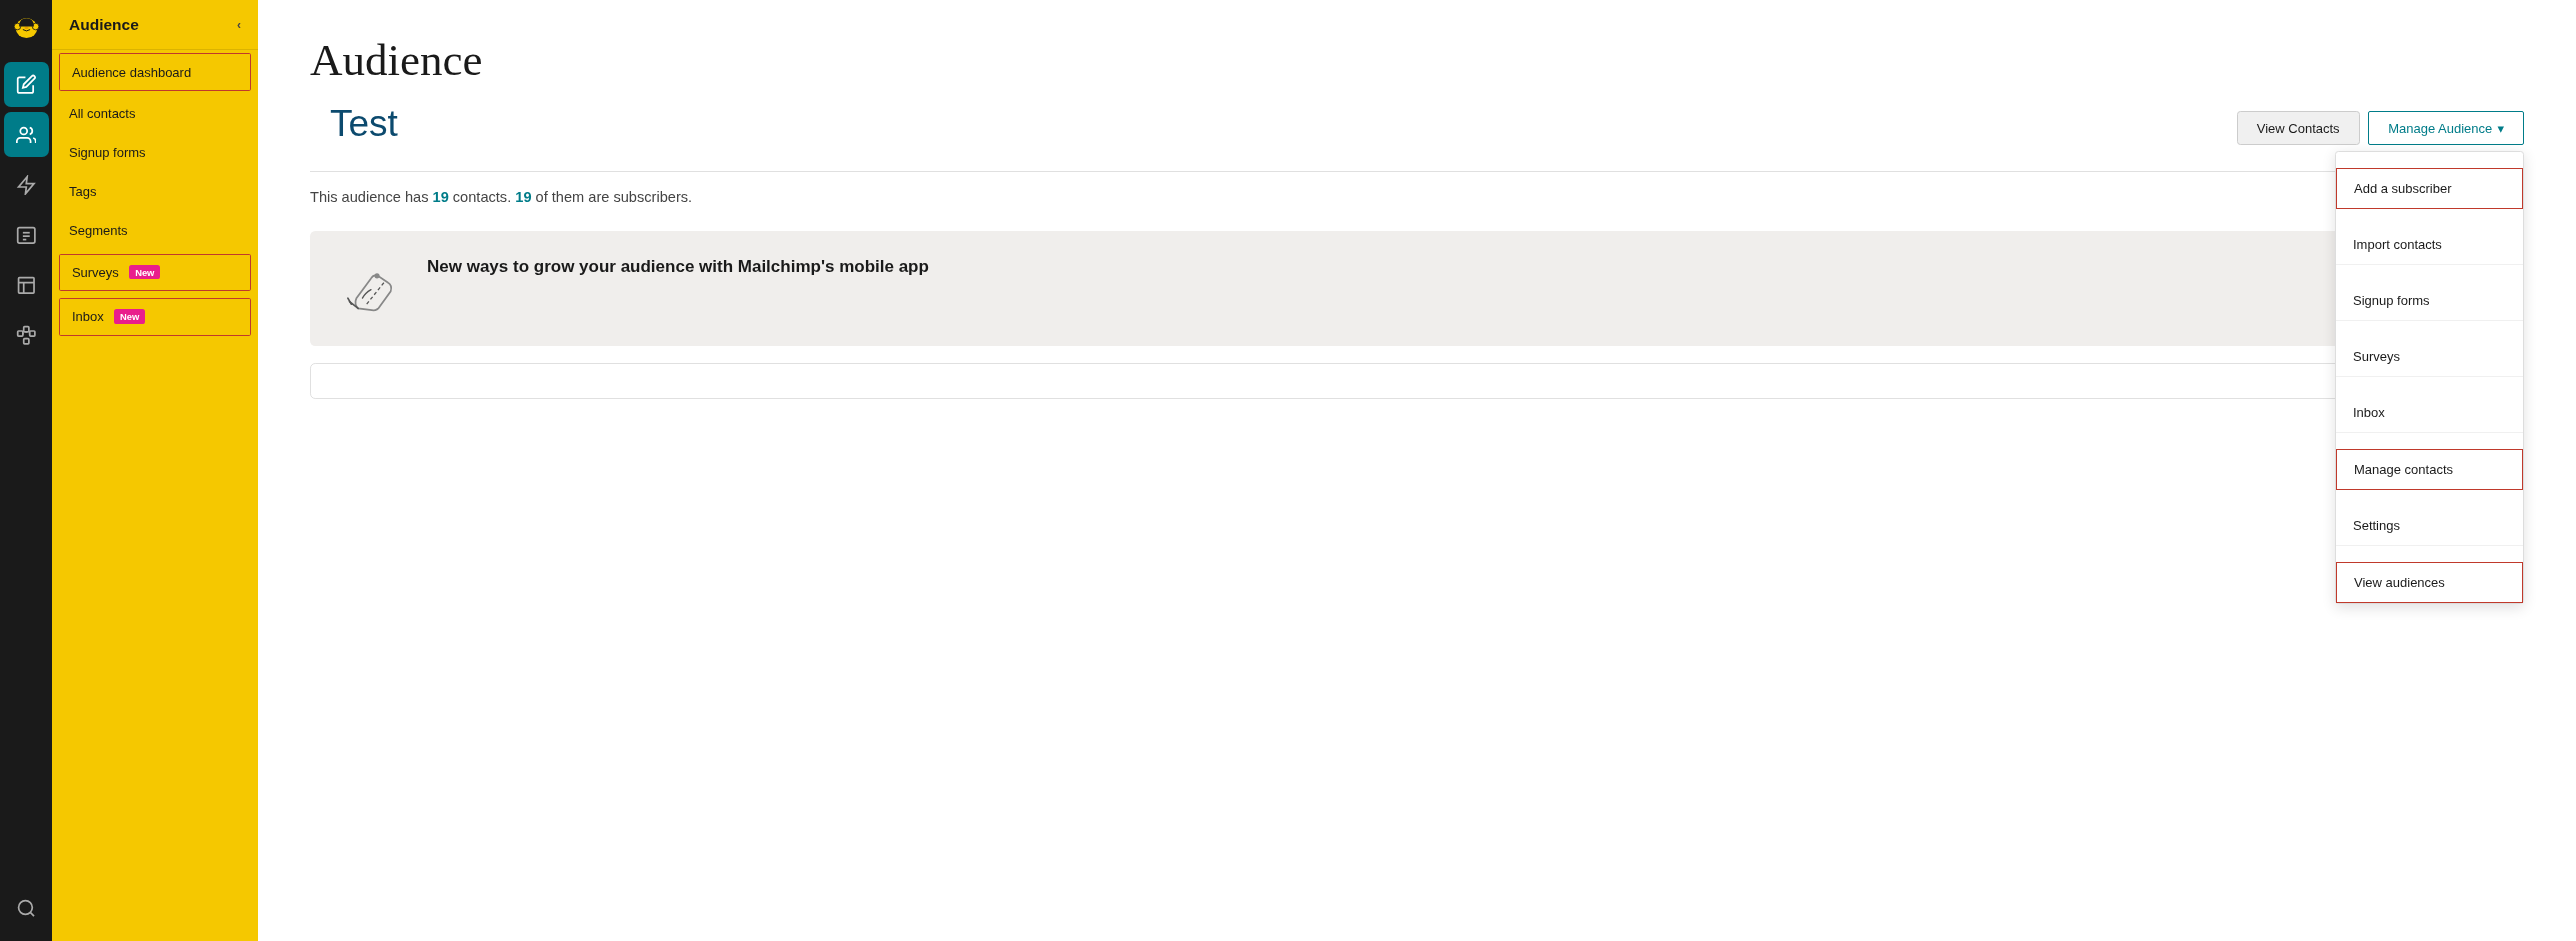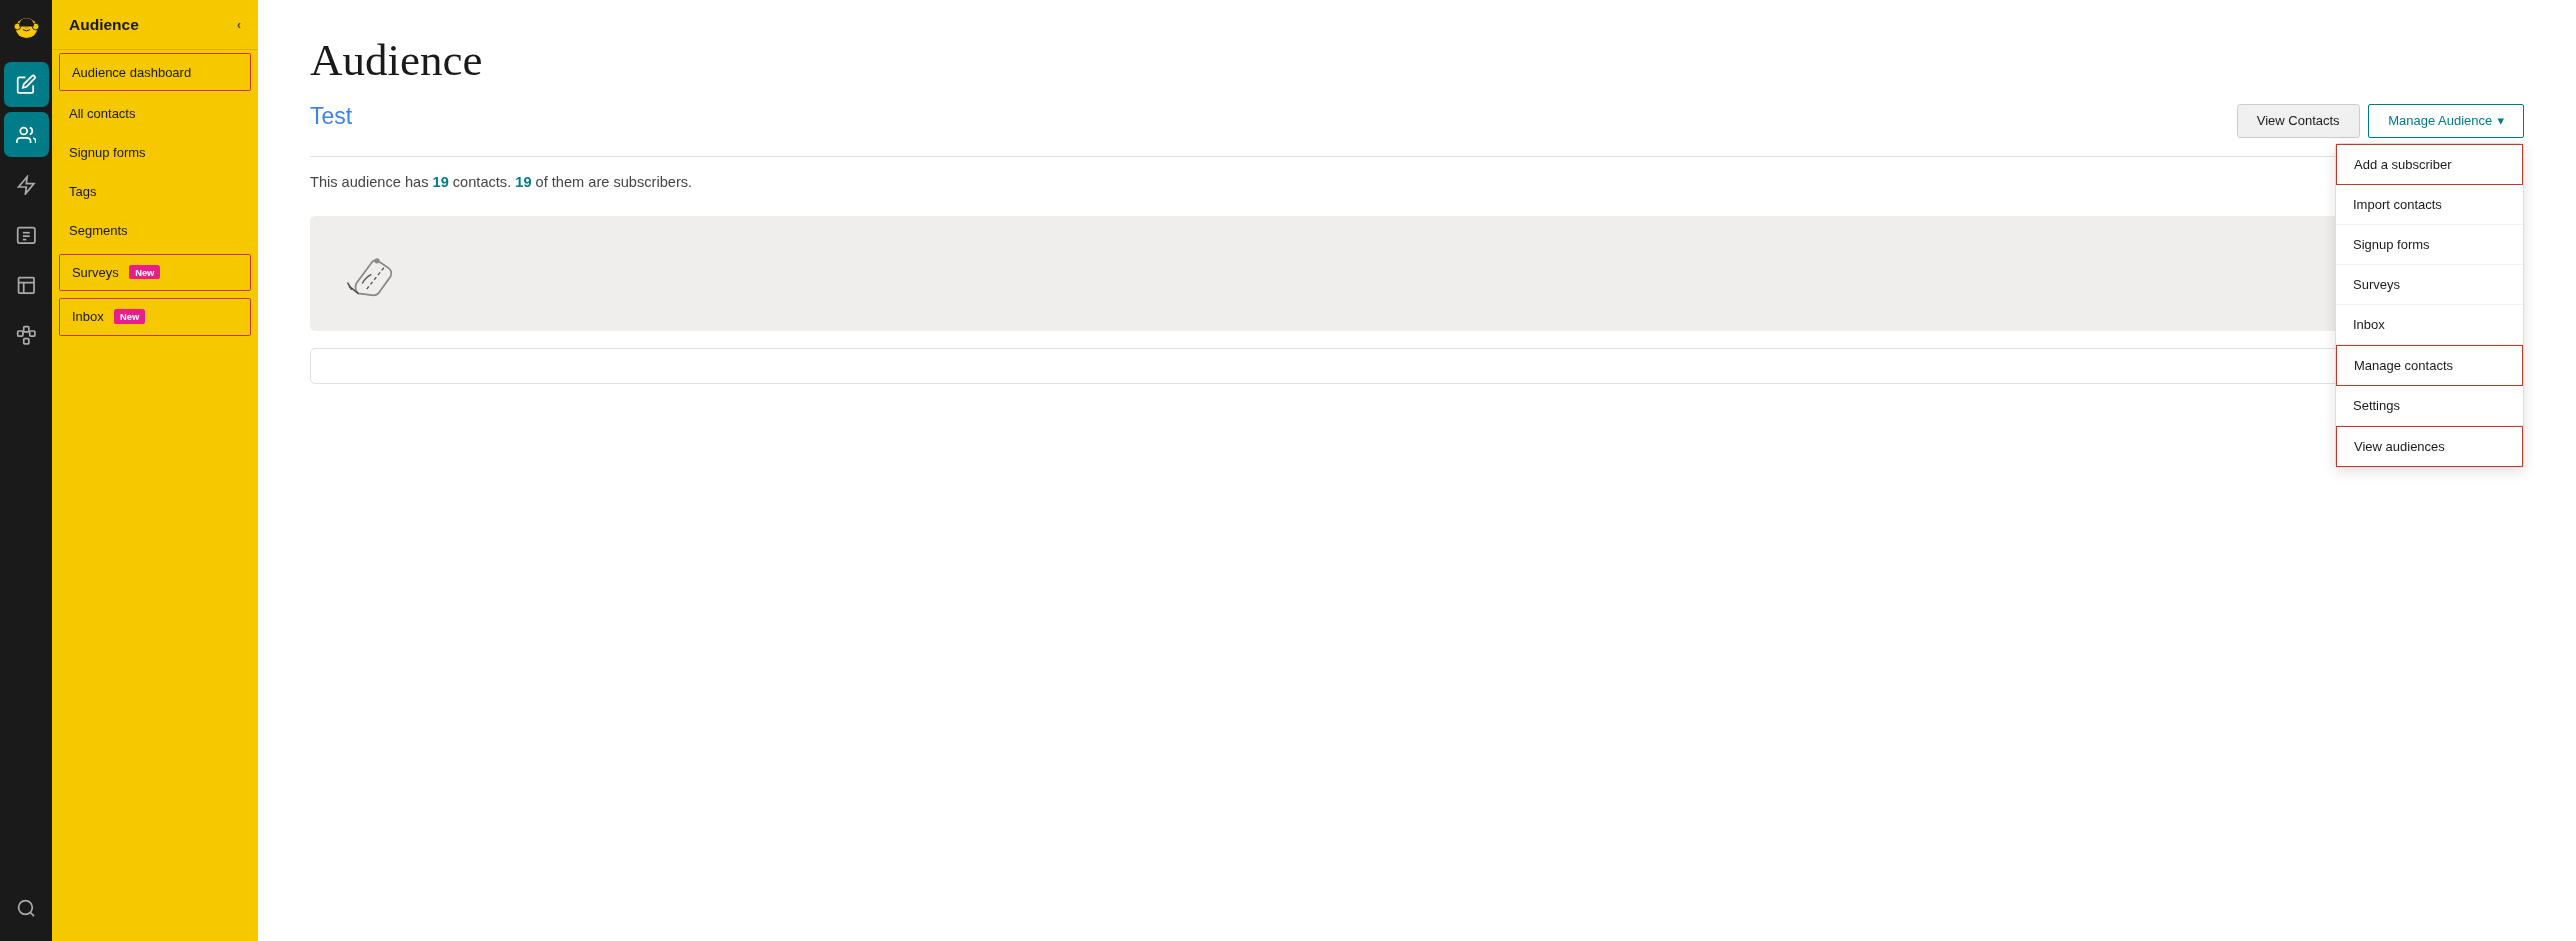--- a/index.html
+++ b/index.html
@@ -92,24 +92,25 @@
       background: #fff;
     }
     .page-title {
       font-size: 45px;
       font-weight: 300;
       color: #1a1a1a;
       margin-bottom: 17px;
       font-family: 'Georgia', serif;
     }
     .audience-name {
-      font-size: 23px;
+      font-size: 37px;
       font-weight: 400;
-      color: #3b82f6;
+      color: #0c4a6e;
       margin-bottom: 8.6px;
+      margin-left: 20px;
     }
     .audience-header-row {
       display: flex;
       align-items: center;
       justify-content: space-between;
       padding-bottom: 17px;
       border-bottom: 0.9px solid #e0e0e0;
       margin-bottom: 17px;
     }
     .audience-actions {
@@ -193,20 +194,21 @@
       box-shadow: 0 3.4px 13.7px rgba(0,0,0,0.12);
       min-width: 189px;
       z-index: 100;
     }
     .dropdown-menu .menu-item {
       padding: 12px 17px;
       font-size: 13px;
       color: #1a1a1a;
       cursor: pointer;
       border-bottom: 0.9px solid #f0f0f0;
+      margin-top: 16px;
     }
     .dropdown-menu .menu-item:last-child { border-bottom: none; }
   </style>
 </head>
 <body>
 
 <div class="icon-sidebar">
   <div class="logo">
 
     <svg viewBox="0 0 40 40" xmlns="http://www.w3.org/2000/svg">
@@ -376,19 +378,20 @@
       <svg viewBox="0 0 70 70" xmlns="http://www.w3.org/2000/svg">
         <path d="M20 60 Q15 55 18 48 L35 25 Q38 20 43 22 L55 30 Q60 33 58 40 L45 58 Q42 63 36 62 Z" fill="none" stroke="#888" stroke-width="2"></path>
         <path d="M30 55 L50 30" stroke="#555" stroke-width="1.5" stroke-dasharray="4,3"></path>
         <path d="M25 48 Q28 42 35 38" stroke="#555" stroke-width="1.5" fill="none" stroke-linecap="round"></path>
         <circle cx="42" cy="22" r="3" fill="#888"></circle>
         <line x1="10" y1="52" x2="20" y2="60" stroke="#555" stroke-width="2" stroke-linecap="round"></line>
         <line x1="8" y1="48" x2="12" y2="55" stroke="#555" stroke-width="2" stroke-linecap="round"></line>
       </svg>
     </div>
     <div class="promo-content">
+      <h3>New ways to grow your audience with Mailchimp's mobile app</h3>
     </div>
   </div>
 
   <div class="section-card">
   </div>
 </div>
 
 
 </body></html>

